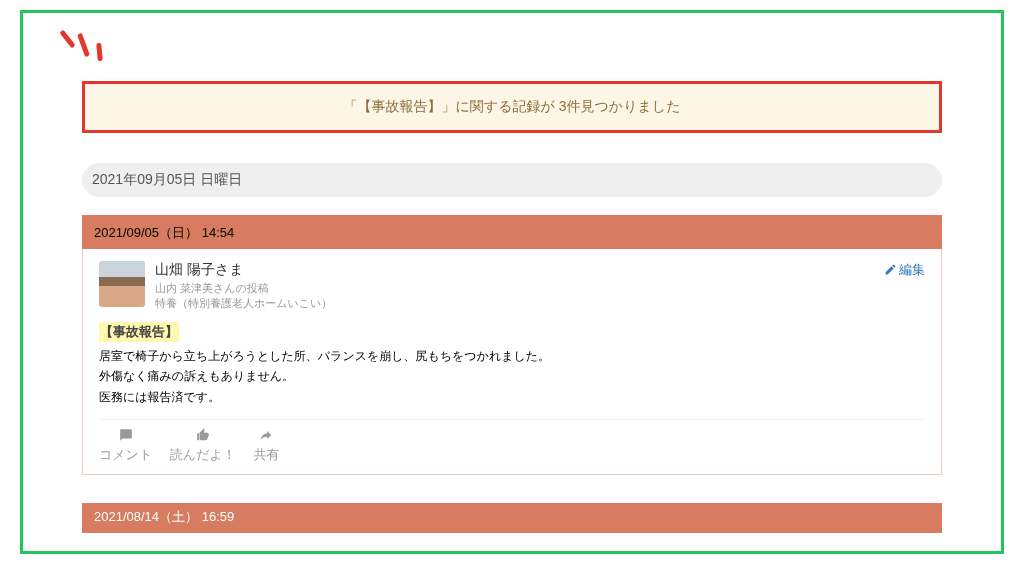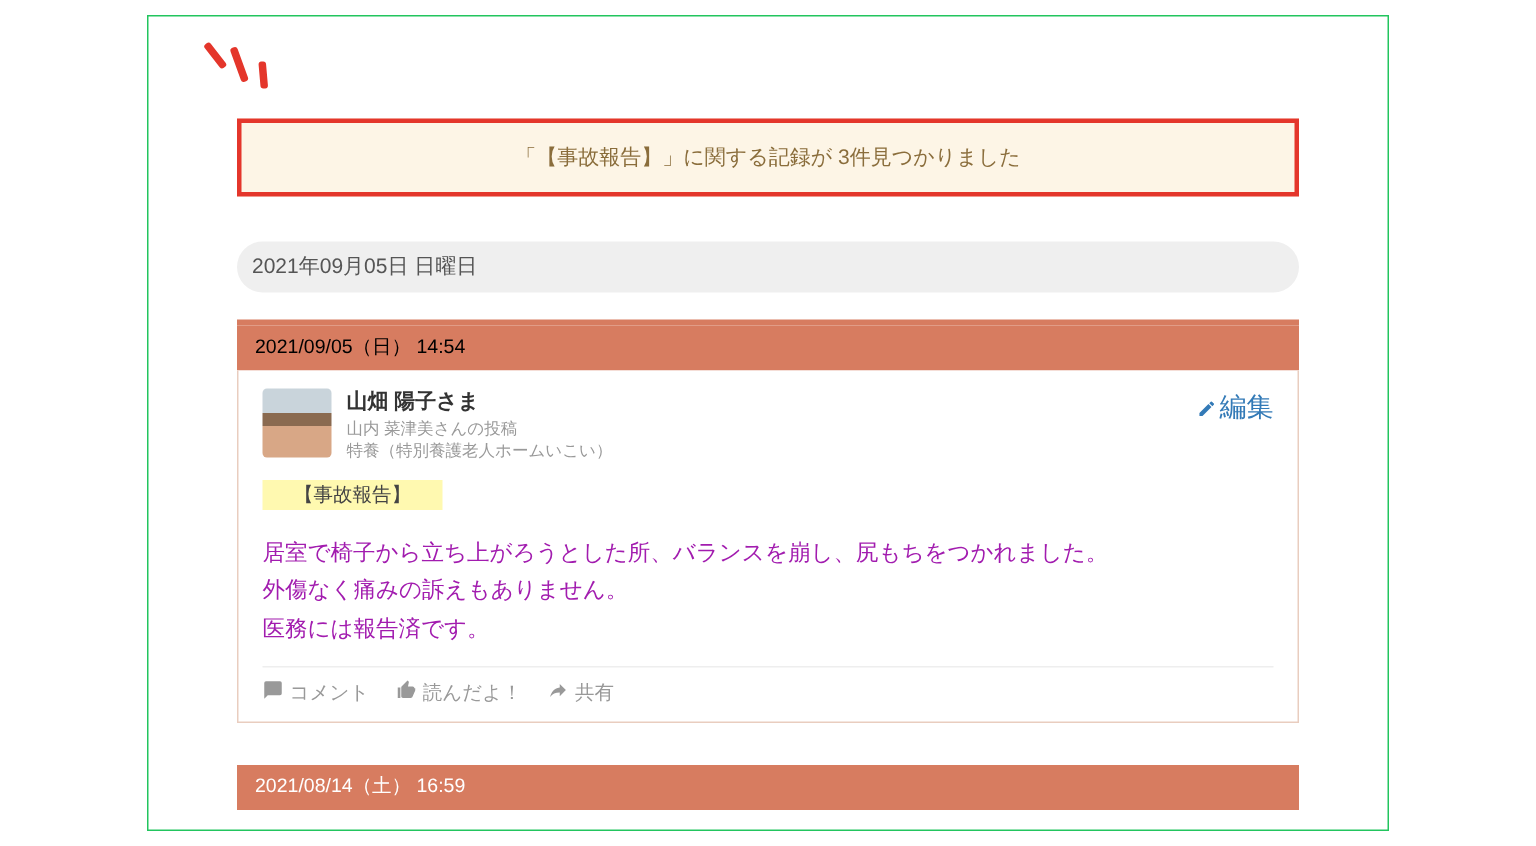--- a/index.html
+++ b/index.html
@@ -4,23 +4,23 @@
   <style>
     * { box-sizing: border-box; margin: 0; padding: 0; }
     body {
       font-family: "Hiragino Kaku Gothic Pro", "Meiryo", sans-serif;
       background: #fff;
       padding: 10px;
       font-size: 14px;
       color: #333;
     }
     .outer-frame {
-      border: 1px solid #22c55e;
+      border: 3px solid #22c55e;
       padding: 18px 14px 0 14px;
-      width: 828px;
+      width: 984px;
       height: 544px;
       margin: 0 auto;
       position: relative;
       overflow: hidden;
     }
     .emphasis-marks {
       position: absolute;
       top: 12px;
       left: 20px;
       width: 60px;
@@ -79,69 +79,69 @@
     }
     .avatar {
       width: 46px;
       height: 46px;
       border-radius: 3px;
       margin-right: 10px;
       background: linear-gradient(180deg, #c9d4db 0%, #c9d4db 35%, #8a6a50 35%, #8a6a50 55%, #d8a786 55%, #d8a786 100%);
       flex-shrink: 0;
     }
     .person-info .name {
-      font-weight: bold;
+      font-weight: normal;
       color: #333;
       font-size: 14px;
       margin-bottom: 2px;
     }
     .person-info .poster, .person-info .facility {
       font-size: 11px;
       color: #999;
       line-height: 1.4;
     }
     .edit-link {
       position: absolute;
       right: 0;
       top: 0;
       color: #337ab7;
-      font-size: 18px;
+      font-size: 13px;
       cursor: pointer;
     }
     .edit-link svg { vertical-align: -2px; margin-right: 2px; }
 
     .tag-badge {
       display: inline-block;
       background: #fff9b0;
       color: #444;
-      font-weight: normal;
-      padding: 1px 21px;
+      font-weight: bold;
+      padding: 1px 1px;
       font-size: 13px;
       margin-top: 10px;
       margin-bottom: 4px;
     }
     .post-text {
-      color: #a21caf;
-      font-size: 15px;
+      color: #000000;
+      font-size: 12px;
       line-height: 1.7;
-      margin-top: 12px;
     }
     .action-bar {
       border-top: 1px solid #eee;
       margin-top: 12px;
       padding-top: 8px;
       color: #999;
       font-size: 13px;
     }
     .action-bar .action {
       margin-right: 14px;
       cursor: pointer;
       display: inline-flex;
-      align-items: flex-start;
+      align-items: center;
       gap: 4px;
+      flex-direction: column;
     }
     .action svg { fill: #999; }
 
     .record-header-only {
       margin: 0 45px 0 45px;
       background: #d77c60;
       color: #fff;
       padding: 5px 12px 7px 12px;
       font-size: 13px;
     }

